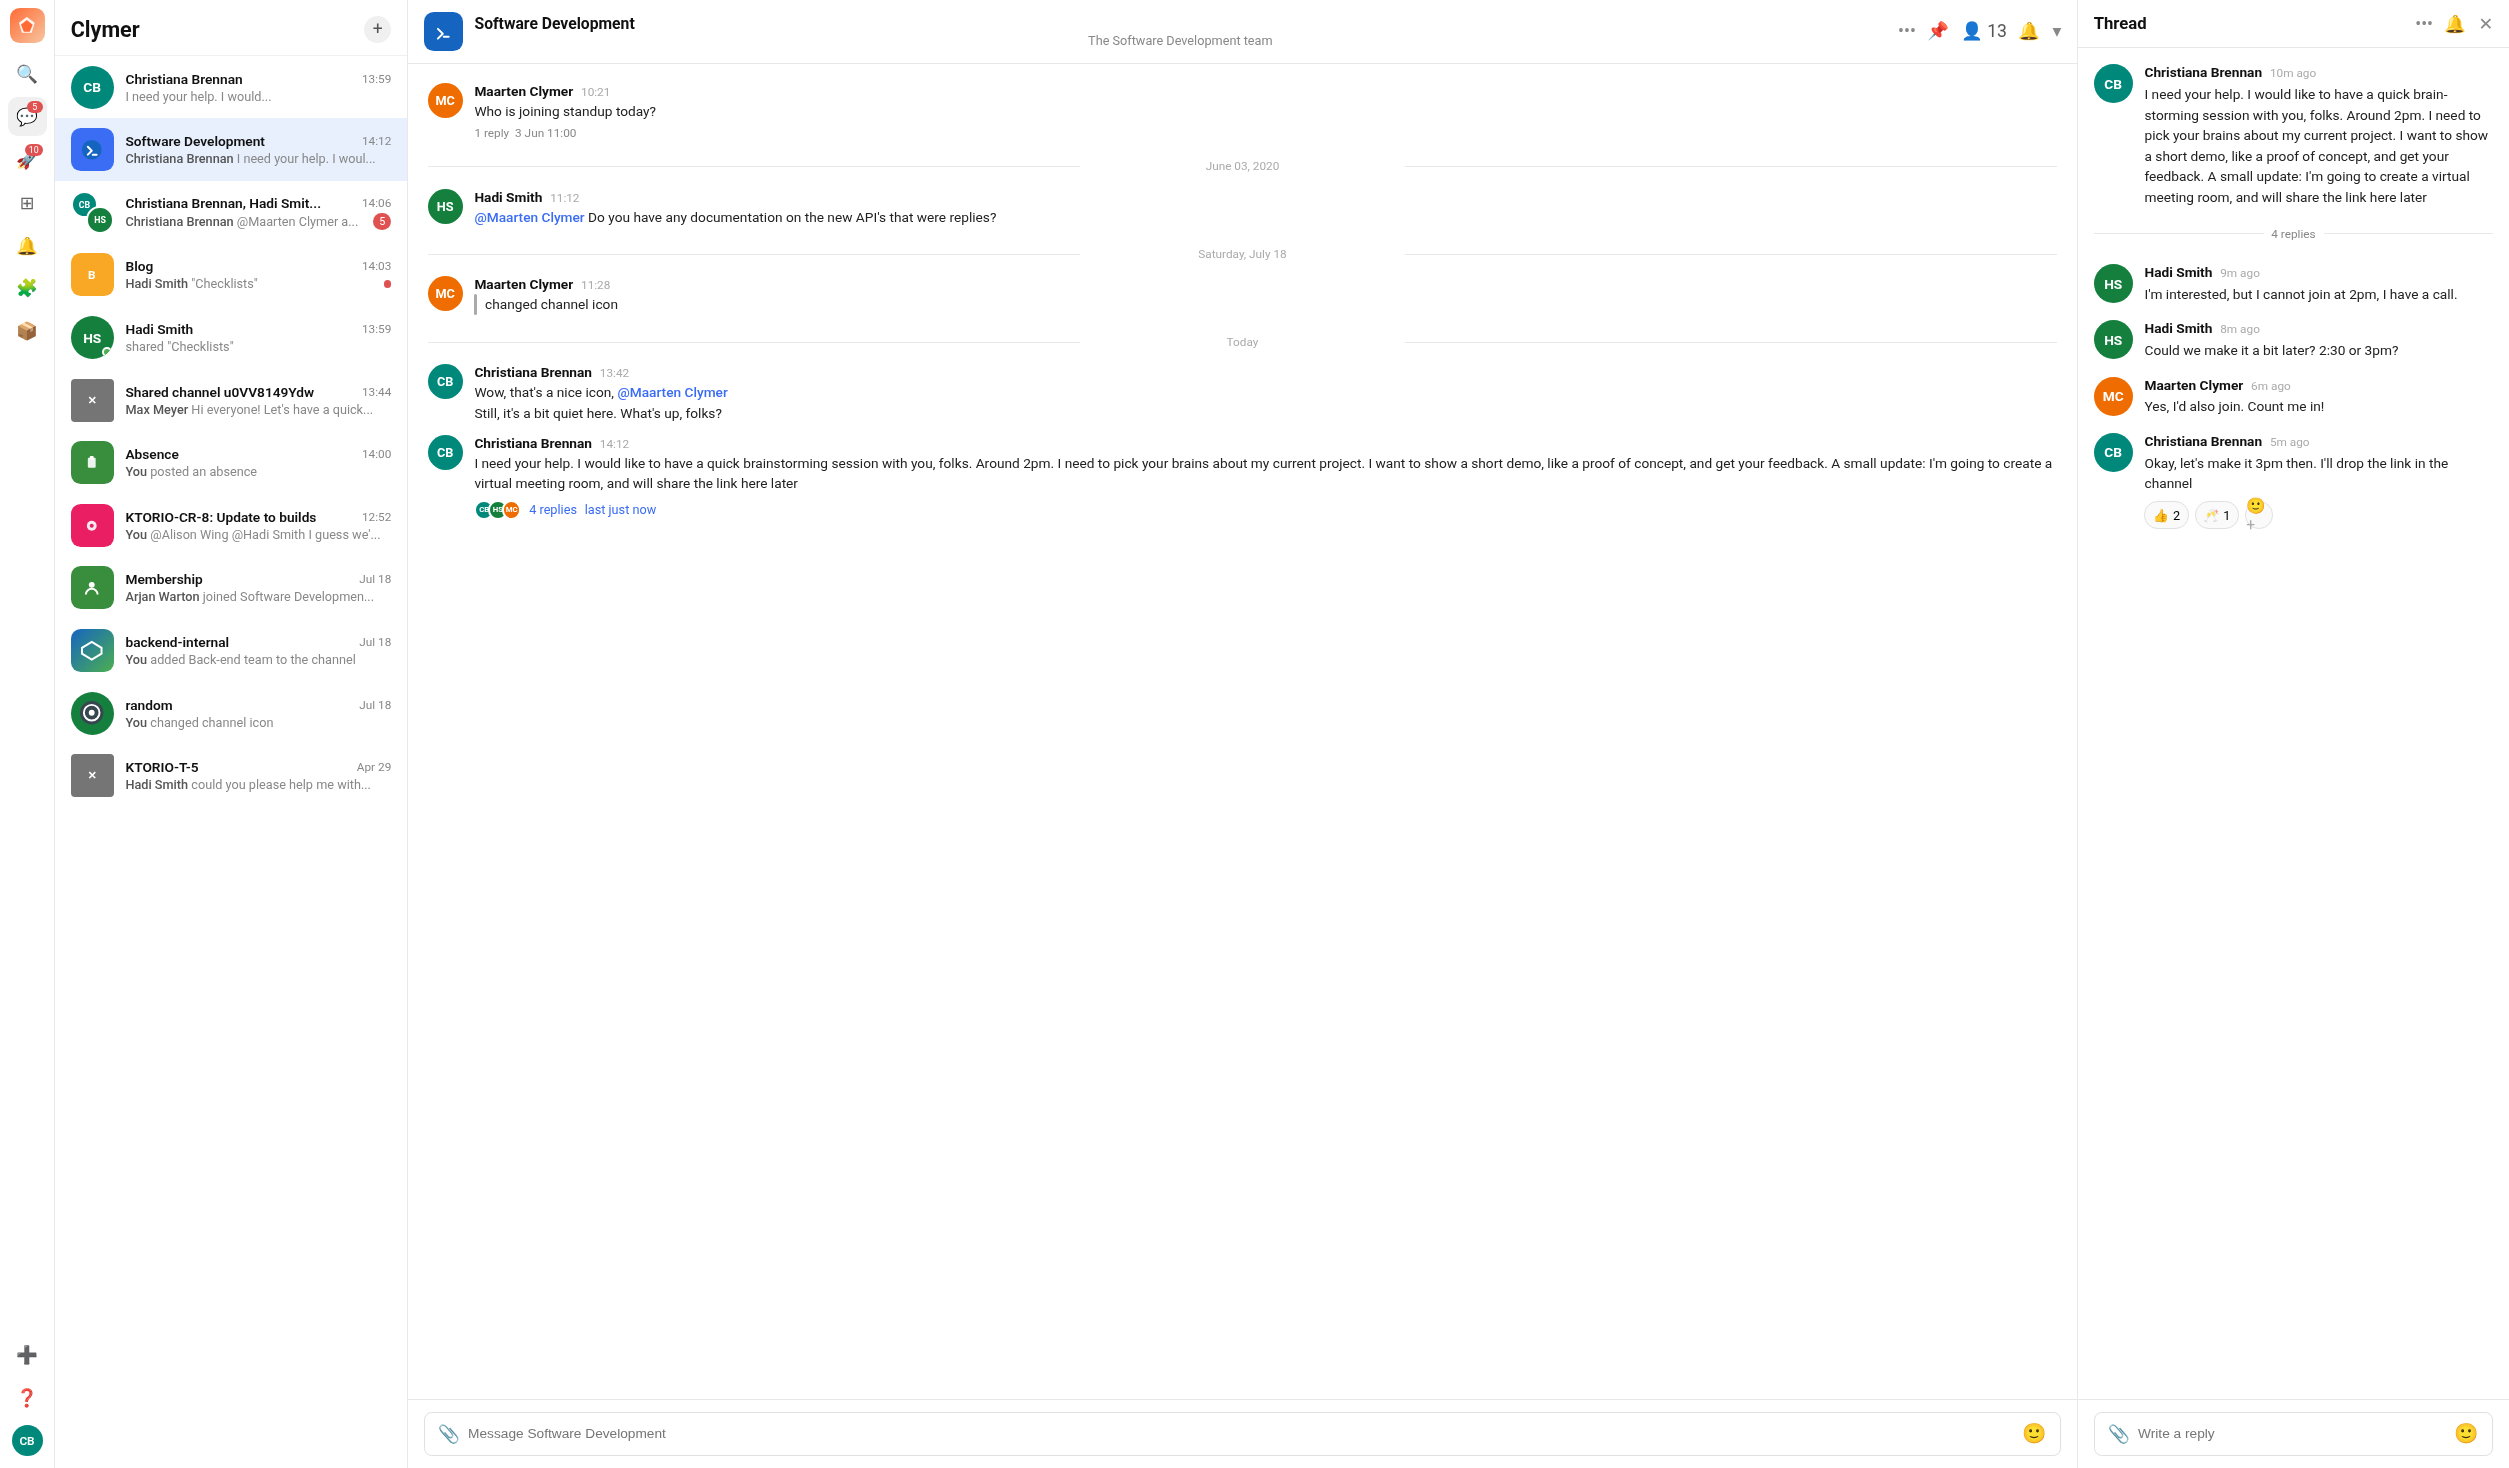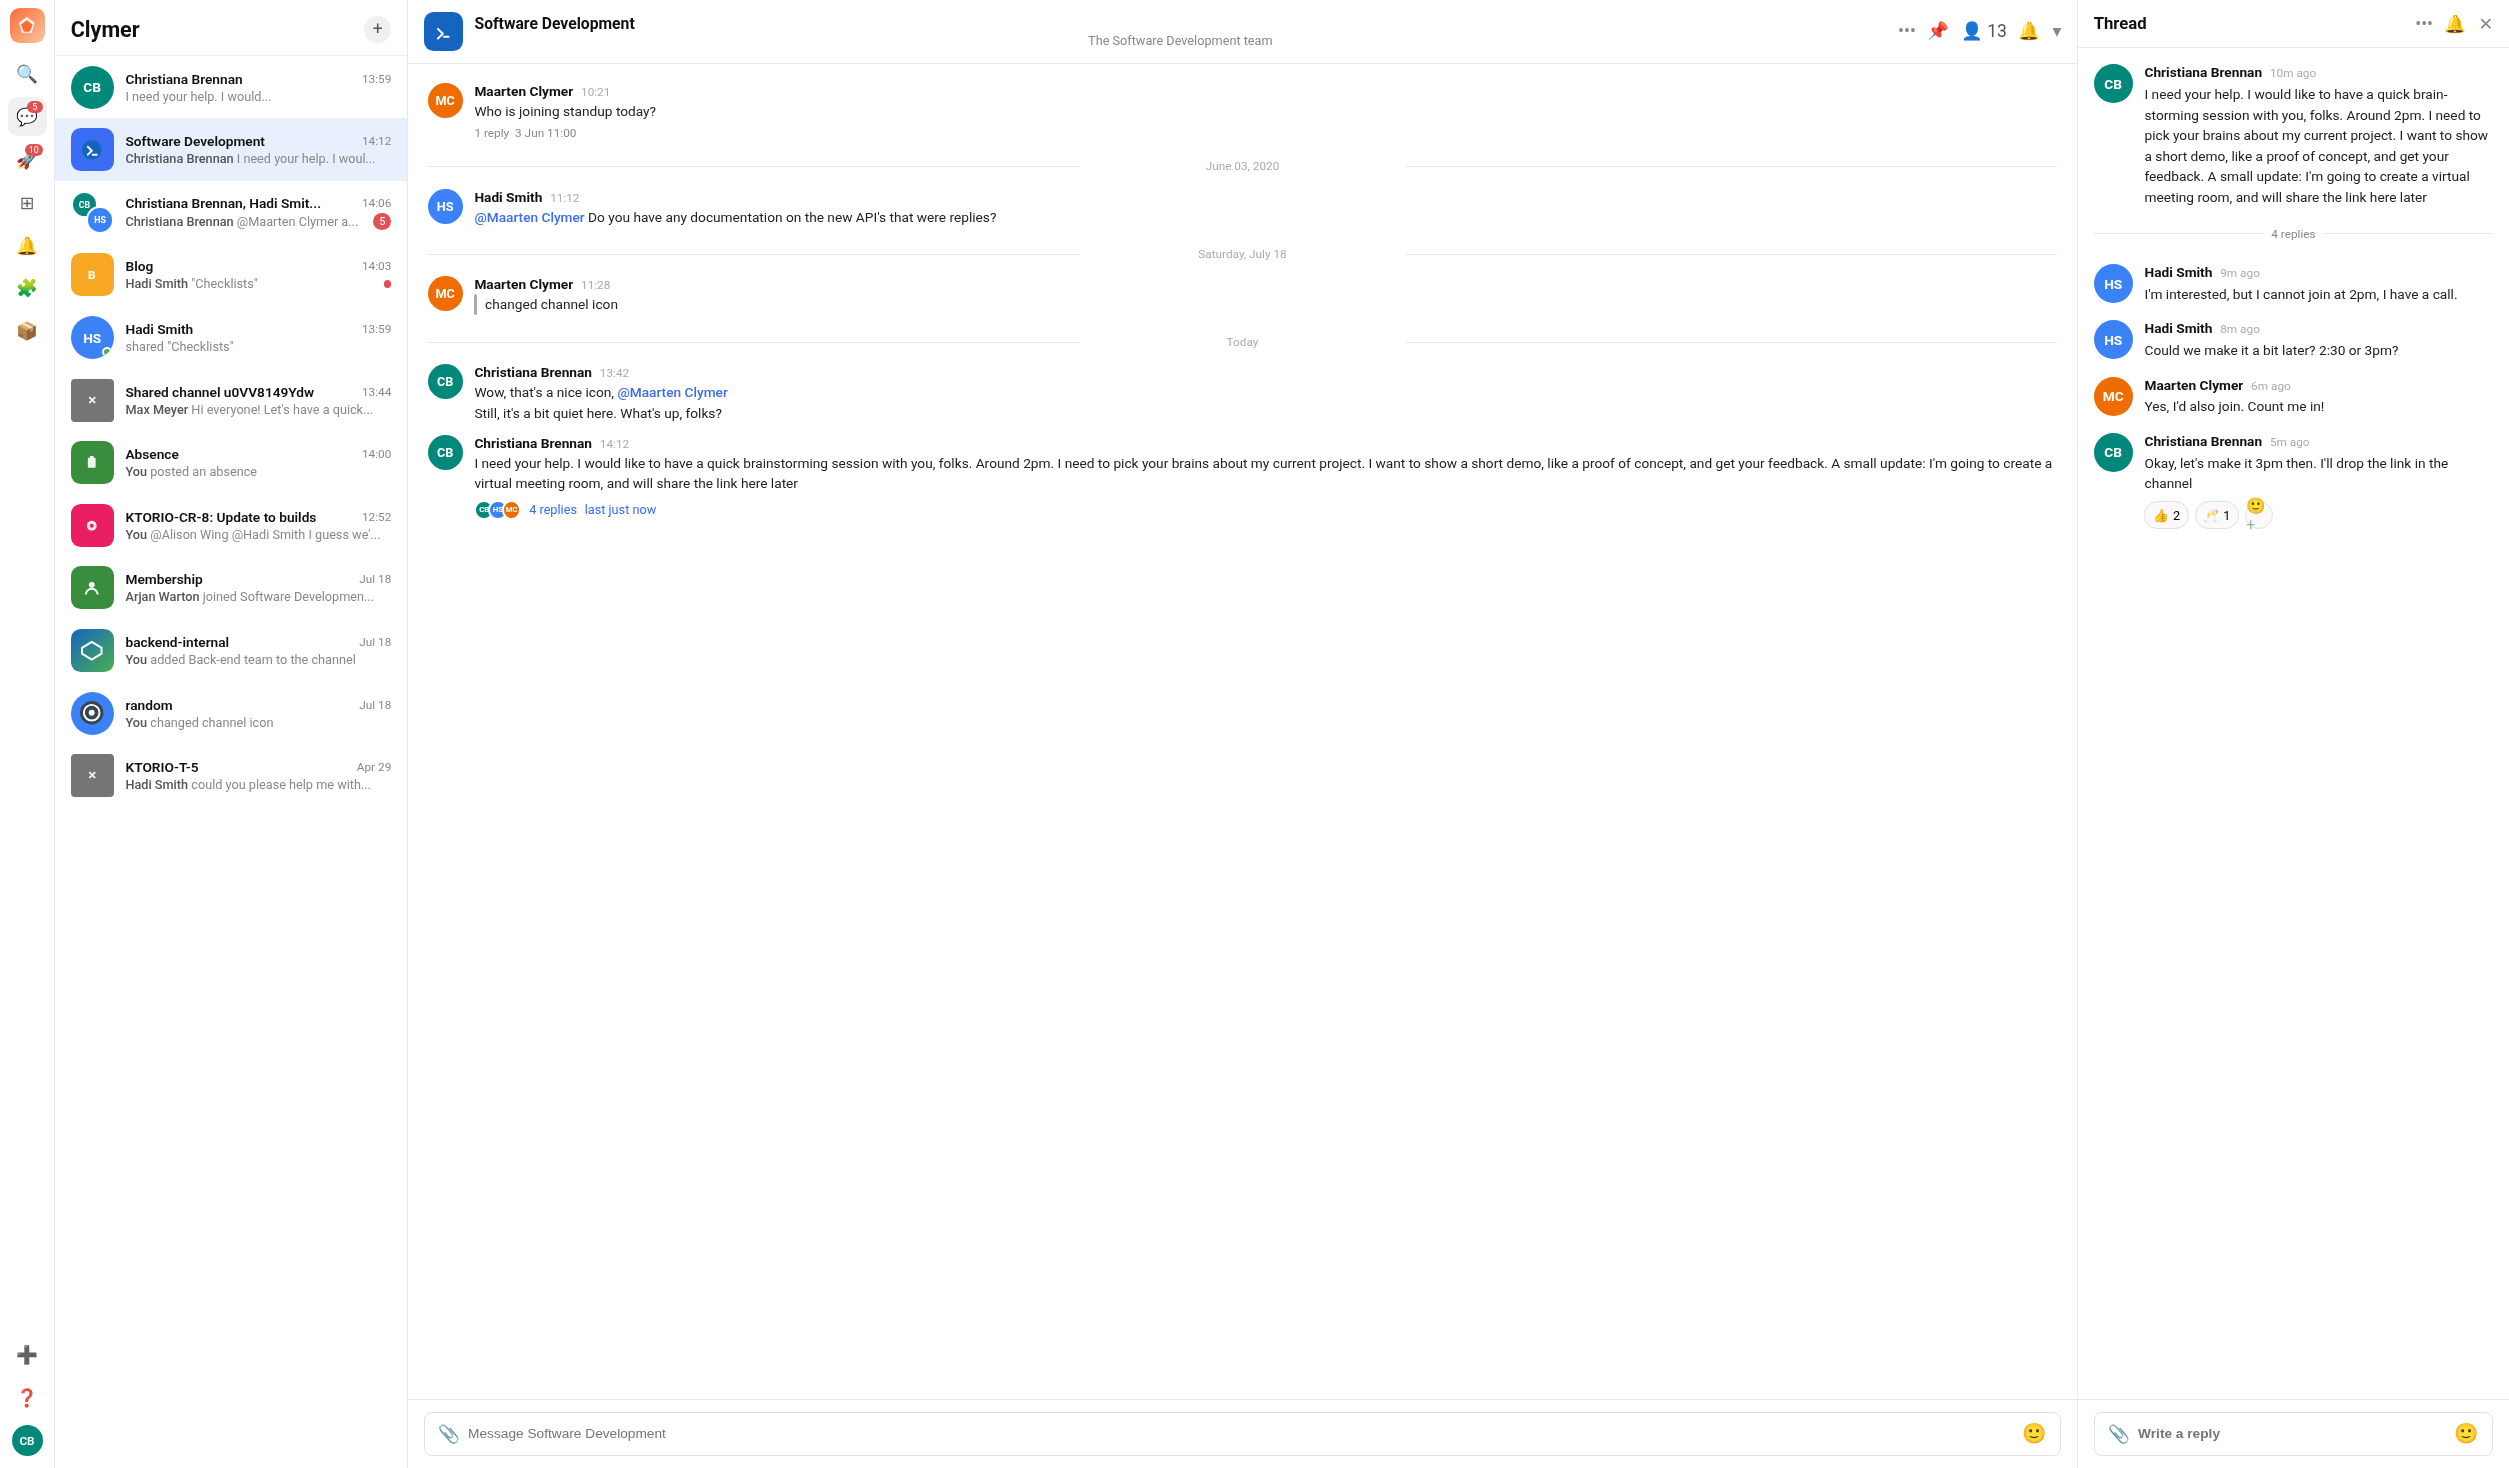--- a/index.html
+++ b/index.html
@@ -495,31 +495,30 @@
       padding: 9.8px 13.7px;
       gap: 7.8px;
     }
     .thread-input-box input {
       flex: 1;
       border: none;
       outline: none;
       font-size: 13.7px;
       color: #888;
       background: transparent;
-      font-weight: bold;
     }
 
     
     .av-blue { background: #3a6cf4; }
     .av-teal { background: #00897b; }
     .av-orange { background: #ef6c00; }
     .av-green { background: #388e3c; }
     .av-gray { background: #757575; }
     .av-pink { background: #e91e63; }
-    .av-dark { background: #3b82f6; }
+    .av-dark { background: #15803d; }
     .av-yellow { background: #f9a825; }
 
     
     .group-avatar {
       width: 43px;
       height: 43px;
       position: relative;
       flex-shrink: 0;
     }
     .group-avatar .av1, .group-avatar .av2 {

